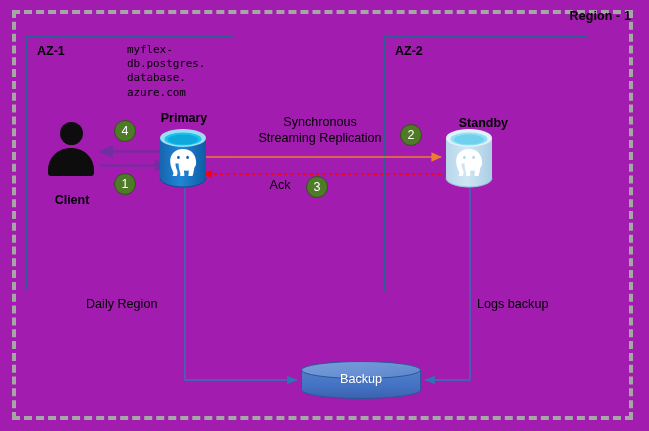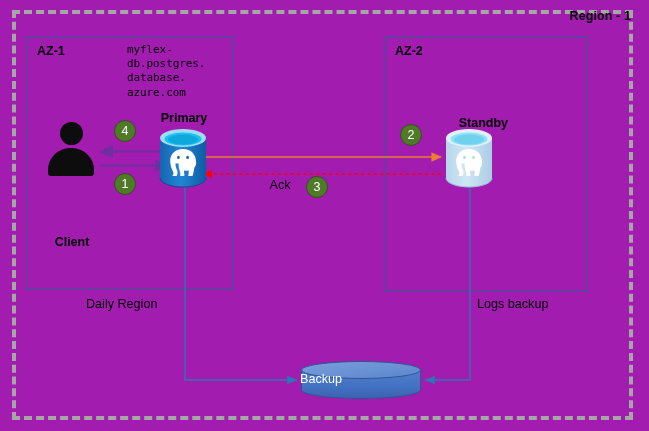--- a/index.html
+++ b/index.html
@@ -107,21 +107,20 @@
   }
   .client-label {
     position: absolute;
     left: 36px;
     top: 193px;
     width: 72px;
     text-align: center;
     font-size: 12.5px;
     font-weight: bold;
     color: #000000;
-    margin-top: 42px;
   }
 
   
   .pg {
     position: absolute;
     width: 52px;
     height: 62px;
   }
   #pg-primary { left: 157px; top: 127px; }
   #pg-standby { left: 443px; top: 127px; }
@@ -183,21 +182,21 @@
     top: 361px;
     width: 122px;
     height: 38px;
   }
   .backup-cyl svg { display: block; width: 122px; height: 38px; }
   .backup-text {
     position: absolute;
     left: 300px;
     top: 372px;
     width: 122px;
-    text-align: left;
+    text-align: center;
     font-size: 12.6px;
     color: #ffffff;
   }
 </style>
 </head>
 <body>
 
 <div id="canvas">
 
   <div class="region-box"></div>
@@ -317,20 +316,22 @@
       </g>
       <path d="M3,51 A23,9 0 0 0 49,51" fill="none" stroke="#9ec4de" stroke-width="1"></path>
     </svg>
   </div>
 
   <div class="badge" id="badge-4">4</div>
   <div class="badge" id="badge-1">1</div>
   <div class="badge" id="badge-2">2</div>
   <div class="badge" id="badge-3">3</div>
 
+  <div class="mid-label" id="repl-label">Synchronous
+Streaming Replication</div>
   <div class="mid-label" id="ack-label">Ack</div>
 
   <div class="bottom-label" id="daily-backups-label">Daily Region</div>
   <div class="bottom-label" id="logs-backup-label">Logs backup</div>
 
   <div class="backup-cyl">
     <svg viewBox="0 0 122 38">
       <defs>
         <linearGradient id="gb-body" x1="0" y1="0" x2="0" y2="1">
           <stop offset="0%" stop-color="#4f80c9"></stop>

